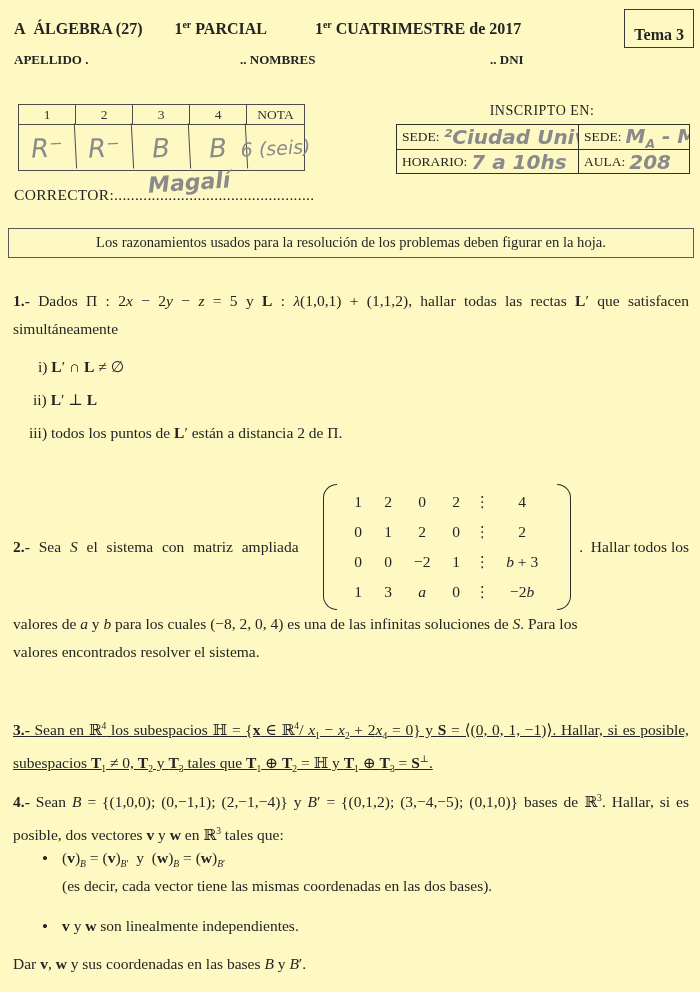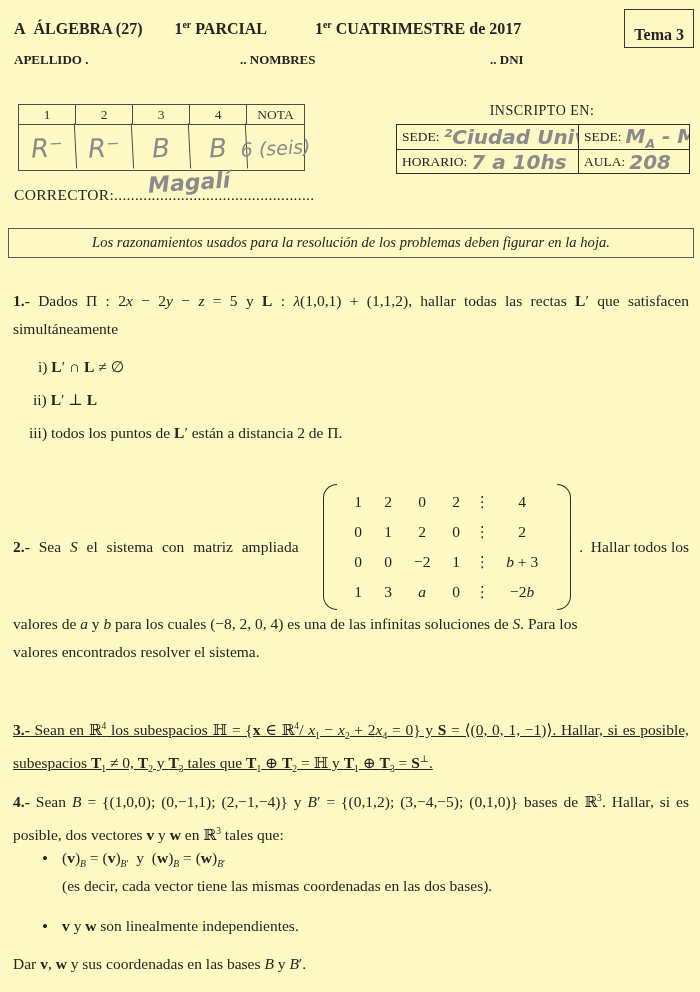--- a/index.html
+++ b/index.html
@@ -50,21 +50,21 @@
   .i-cell { display:flex; align-items:center; padding-left:5px; overflow:hidden; white-space:nowrap; }
   .i-cell.col2 { border-left:1.5px solid #2f2f2f; }
   .i-cell.row2 { border-top:1.5px solid #2f2f2f; }
   .i-val { margin-left:4px; font-size:20px; font-weight:bold; }
 
   
   .corrector { top:186px; left:14px; font-size:15.5px; letter-spacing:0.3px; }
   .signature { top:170px; left:148px; font-size:22px; transform:rotate(-4deg); font-weight:bold; }
 
   
-  .notice { top:228px; left:8px; width:668px; border:1.2px solid #5a5a5a; padding:5px 8px 6px; text-align:center; font-size:14.6px;font-style:italic; }
+  .notice { top:228px; left:8px; width:668px; border:1.2px solid #5a5a5a; padding:5px 8px 6px; text-align:center; font-size:14.6px; }
 
   
   .watermark { top:360px; left:427px; font-family:"Liberation Sans","DejaVu Sans",sans-serif; font-size:28px; color:#0a0a0a; }
 
   
   .para { left:13px; width:676px; line-height:28px; text-align:justify; }
   .p1 { top:287px; }
   .item { font-size:15.5px; }
   .item-i  { top:358px; left:38px; }
   .item-ii { top:391px; left:33px; }

